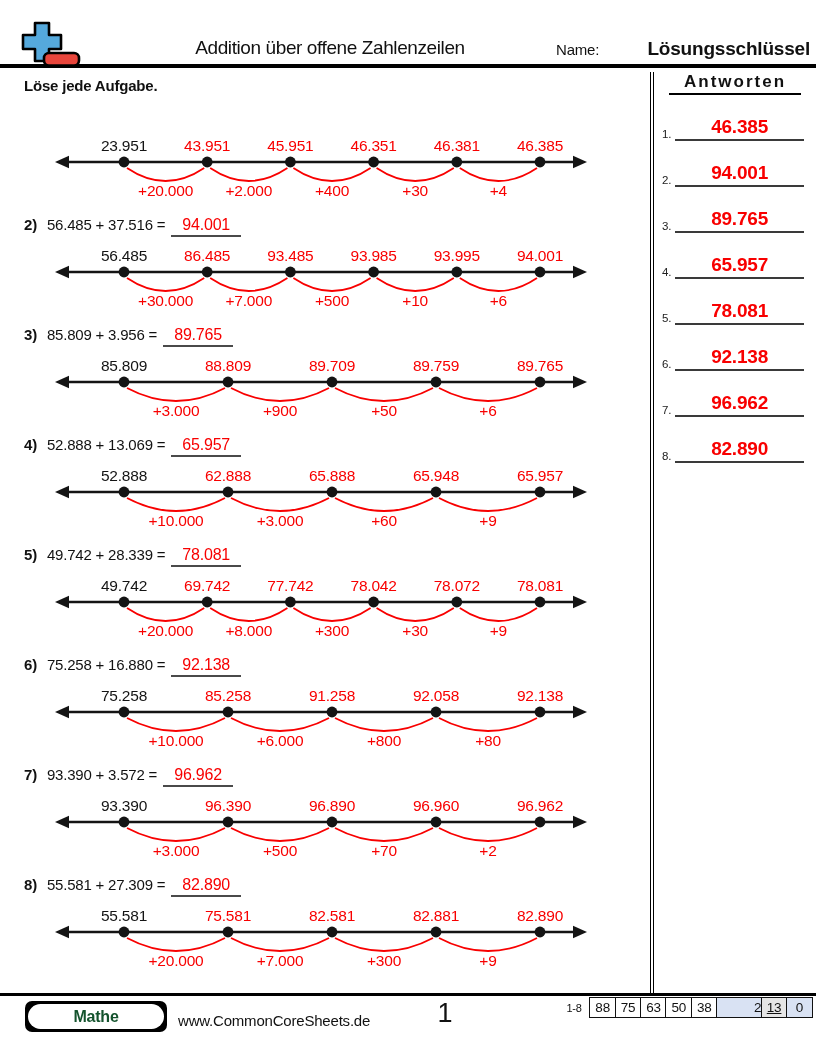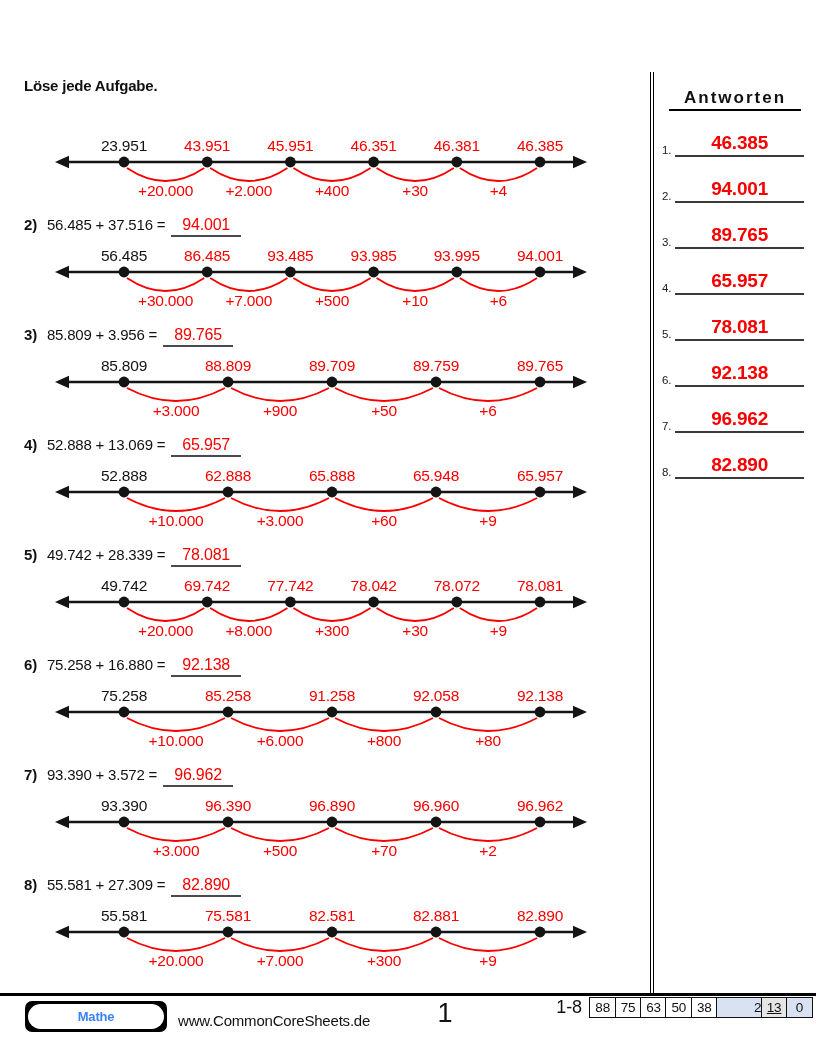--- a/index.html
+++ b/index.html
@@ -21,46 +21,55 @@
   .problem { position:absolute; left:24px; width:600px; height:102px; }
   .eq-row { position:absolute; left:0; top:0; font-size:15px; white-space:nowrap; }
   .eq-num { font-weight:bold; margin-right:10px; }
   .eq-ans { display:inline-block; min-width:62px; text-align:center; margin-left:6px;
             padding:0 11px 1px 11px; border-bottom:2px solid #4a4a4a; font-size:16px; }
   .nl-svg { position:absolute; left:0; top:22px; }
 
   
   .sidebar { position:absolute; right:0; top:72px; width:166px; height:921px;
              border-left:4px double #000; }
-  .answers-title { margin:16px auto 0 auto; width:132px; text-align:center; font-size:17px;
+  .answers-title { margin:0 auto 0 auto; width:132px; text-align:center; font-size:17px;
                    font-weight:bold; letter-spacing:2px; border-bottom:2px solid #000;
                    padding-bottom:1px; }
   .ans-row { display:flex; align-items:flex-end; margin:13px 12px 0 8px; height:33px; }
   .ans-num { font-size:11.5px; padding:0 4px 1px 0; color:#222; }
   .ans-val { flex:1; text-align:center; font-size:19px; font-weight:bold;
              border-bottom:2px solid #3a3a3a; padding-bottom:1px; }
 
   
   .footer { position:absolute; left:0; top:993px; width:816px; height:63px; border-top:3px solid #000; }
   .badge { position:absolute; left:25px; top:5px; width:142px; height:31px; background:#000; border-radius:7px; }
   .badge-inner { position:absolute; left:3px; top:3px; right:3px; bottom:3px; background:#fff;
                  border-radius:14px; display:flex; align-items:center; justify-content:center;
-                 font-size:13px; font-weight:bold; color:#3b82f6; }
+                 font-size:16px; font-weight:bold; color:#14532d; }
   .website { position:absolute; left:178px; top:16px; font-size:15px; }
   .page-number { position:absolute; left:425px; top:2px; width:40px; text-align:center; font-size:27px; }
   .score-table { position:absolute; right:3px; top:1px; display:flex; align-items:center; }
-  .score-range { font-size:18px; margin-right:9px; }
+  .score-range { font-size:11px; margin-right:9px; }
   .score-cell { width:27px; height:21px; border:1.6px solid #111; margin-left:-1.6px;
                 display:flex; align-items:center; justify-content:center; font-size:13.5px; background:#fff; }
 </style>
 </head>
 <body>
 
 <div class="page">
 
+  <div class="header">
+    <svg class="logo" viewBox="0 0 62 48">
+      <path d="M15 3 h14 v12 h12 v14 h-12 v12 h-14 v-12 h-12 v-14 h12 z" fill="#55a9dc" stroke="#000" stroke-width="2.6" stroke-linejoin="round"></path>
+      <rect x="24" y="33" width="35" height="12.5" rx="5" fill="#e8463c" stroke="#000" stroke-width="2.6"></rect>
+    </svg>
+    <div class="page-title">Addition über offene Zahlenzeilen</div>
+    <div class="name-label">Name:</div>
+    <div class="answer-key">Lösungsschlüssel</div>
+  </div>
 
   <div class="main">
     <div class="instruction">Löse jede Aufgabe.</div>
     <div id="problems">
   <div class="problem" style="top: 34px;">
     <svg class="nl-svg" width="600" height="80" viewBox="0 0 600 80">
             <line x1="36" y1="34" x2="558" y2="34" stroke="#141414" stroke-width="2.6"></line>
             <polygon points="31,34 45,27.8 45,40.2" fill="#141414"></polygon>
             <polygon points="563,34 549,27.8 549,40.2" fill="#141414"></polygon>
             <circle cx="100" cy="34" r="5.4" fill="#141414"></circle>

